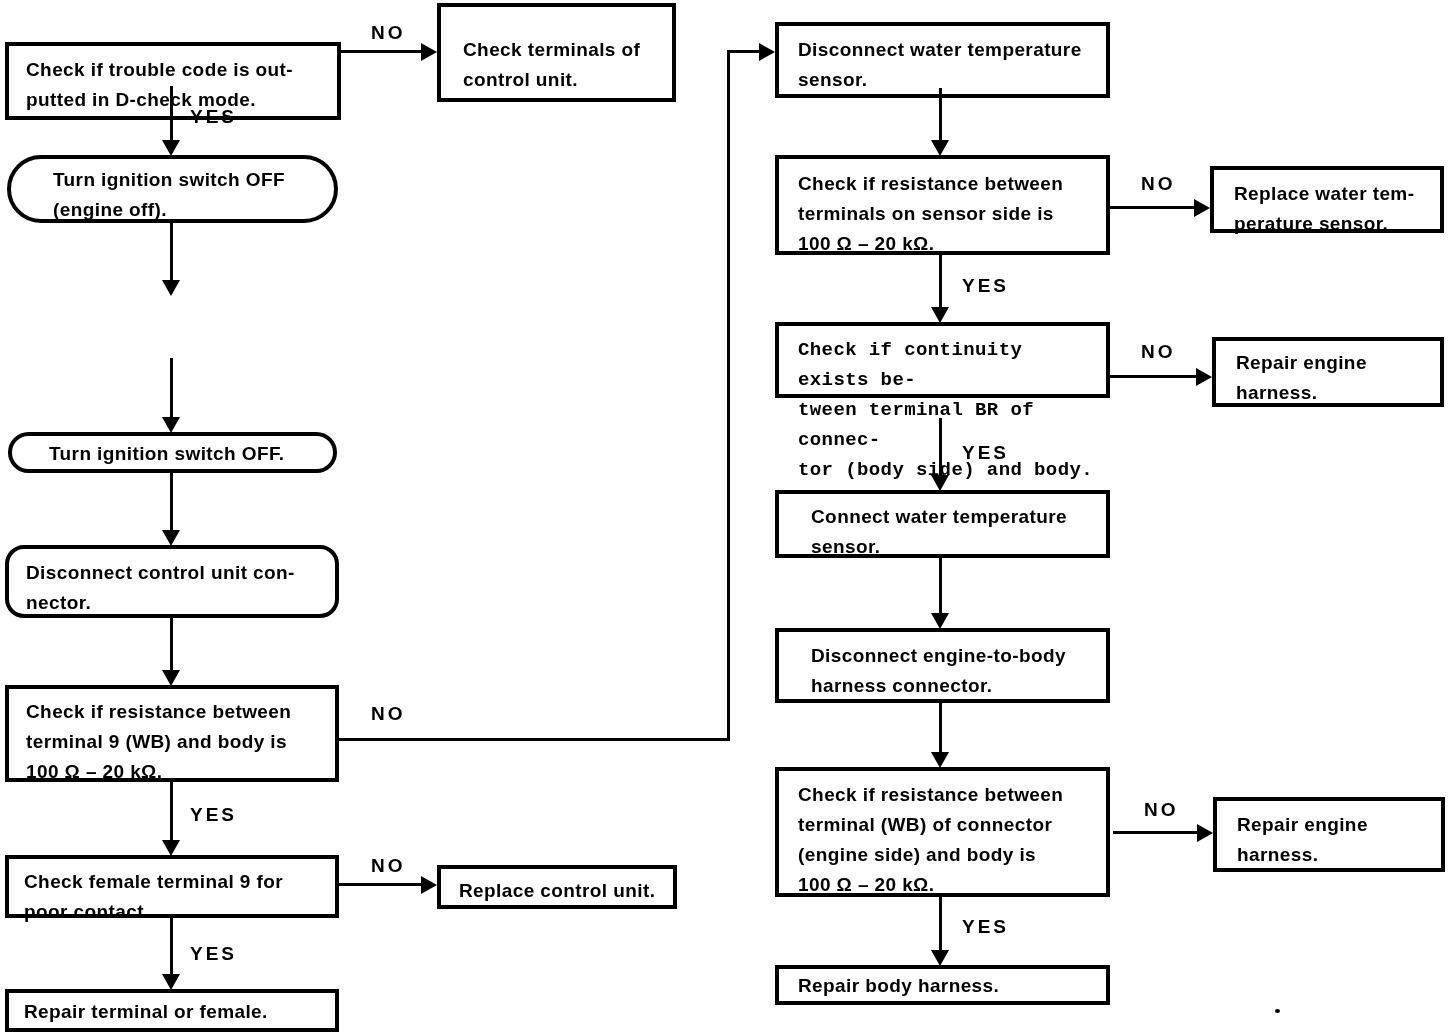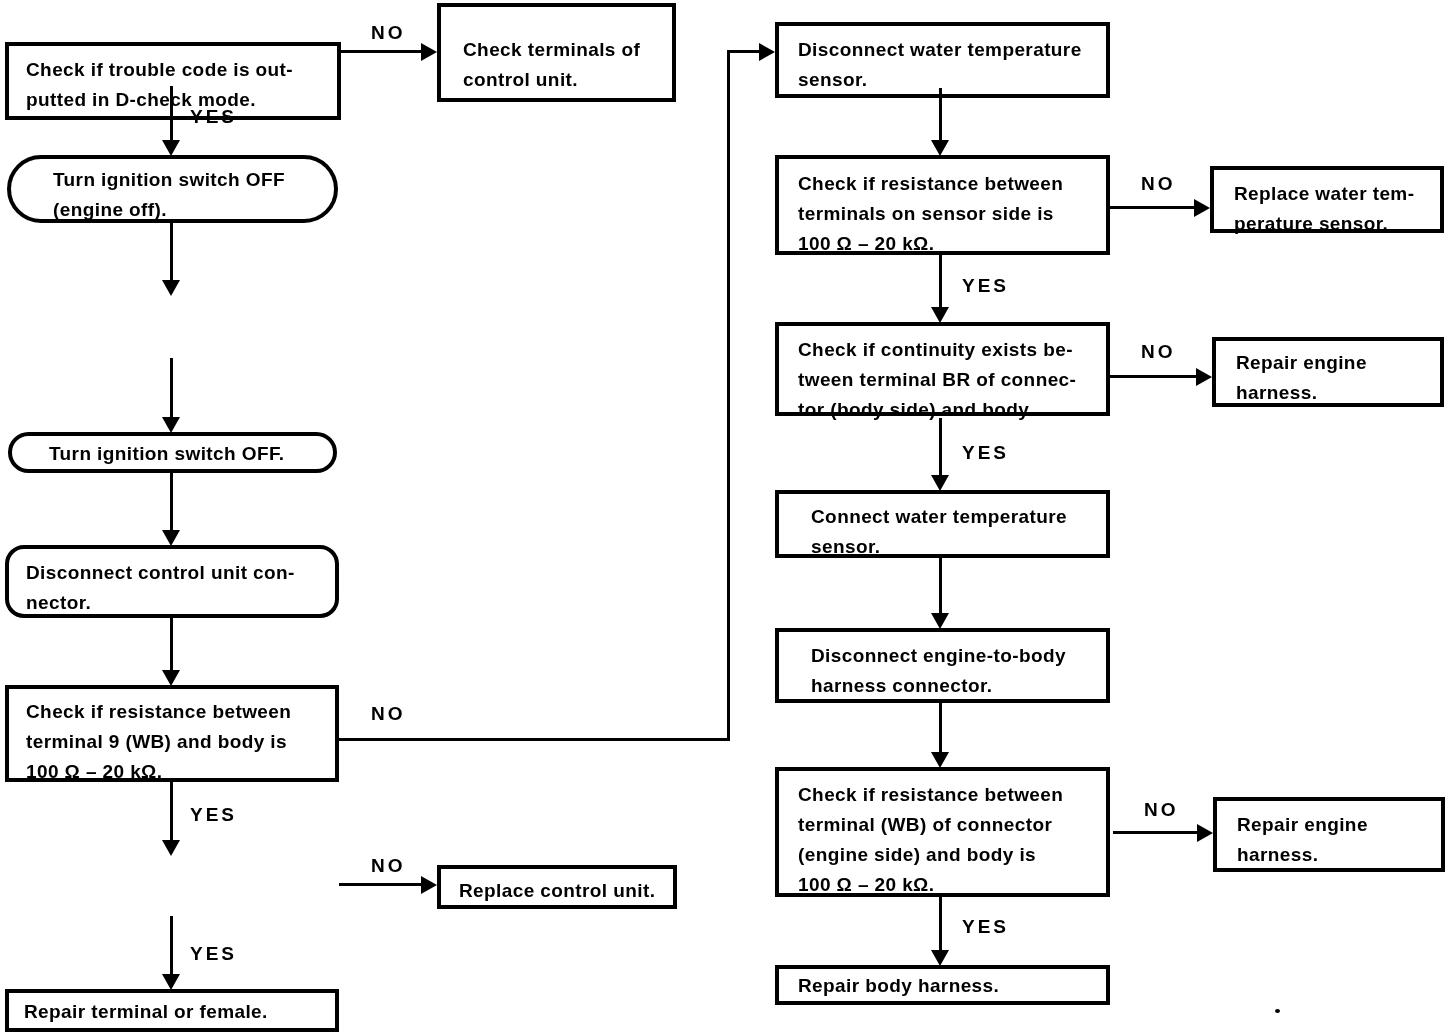--- a/index.html
+++ b/index.html
@@ -80,20 +80,24 @@
     <div class="node-text">Disconnect control unit con-
 nector.</div>
   </div>
 
   <div class="node" style="left:5px;top:685px;width:334px;height:97px;padding:8px 8px 0 17px;">
     <div class="node-text">Check if resistance between
 terminal 9 (WB) and body is
 100 Ω – 20 kΩ.</div>
   </div>
 
+  <div class="node" style="left:5px;top:855px;width:334px;height:63px;padding:8px 8px 0 15px;">
+    <div class="node-text">Check female terminal 9 for
+poor contact.</div>
+  </div>
 
   <div class="node" style="left:437px;top:865px;width:240px;height:44px;padding:7px 4px 0 18px;">
     <div class="node-text">Replace control unit.</div>
   </div>
 
   <div class="node" style="left:5px;top:989px;width:334px;height:43px;padding:4px 4px 0 15px;">
     <div class="node-text">Repair terminal or female.</div>
   </div>
 
   <div class="node" style="left:775px;top:22px;width:335px;height:76px;padding:9px 8px 0 19px;">
@@ -105,21 +109,21 @@
     <div class="node-text">Check if resistance between
 terminals on sensor side is
 100 Ω – 20 kΩ.</div>
   </div>
 
   <div class="node" style="left:1210px;top:166px;width:234px;height:67px;padding:9px 4px 0 20px;">
     <div class="node-text">Replace water tem-
 perature sensor.</div>
   </div>
 
-  <div class="node" style="left:775px;top:322px;width:335px;height:94px;padding:9px 8px 0 19px;">
+  <div class="node" style="left:775px;top:322px;width:335px;height:76px;padding:9px 8px 0 19px;font-family:Liberation Mono, monospace;">
     <div class="node-text">Check if continuity exists be-
 tween terminal BR of connec-
 tor (body side) and body.</div>
   </div>
 
   <div class="node" style="left:1212px;top:337px;width:232px;height:70px;padding:7px 4px 0 20px;">
     <div class="node-text">Repair engine
 harness.</div>
   </div>
 

